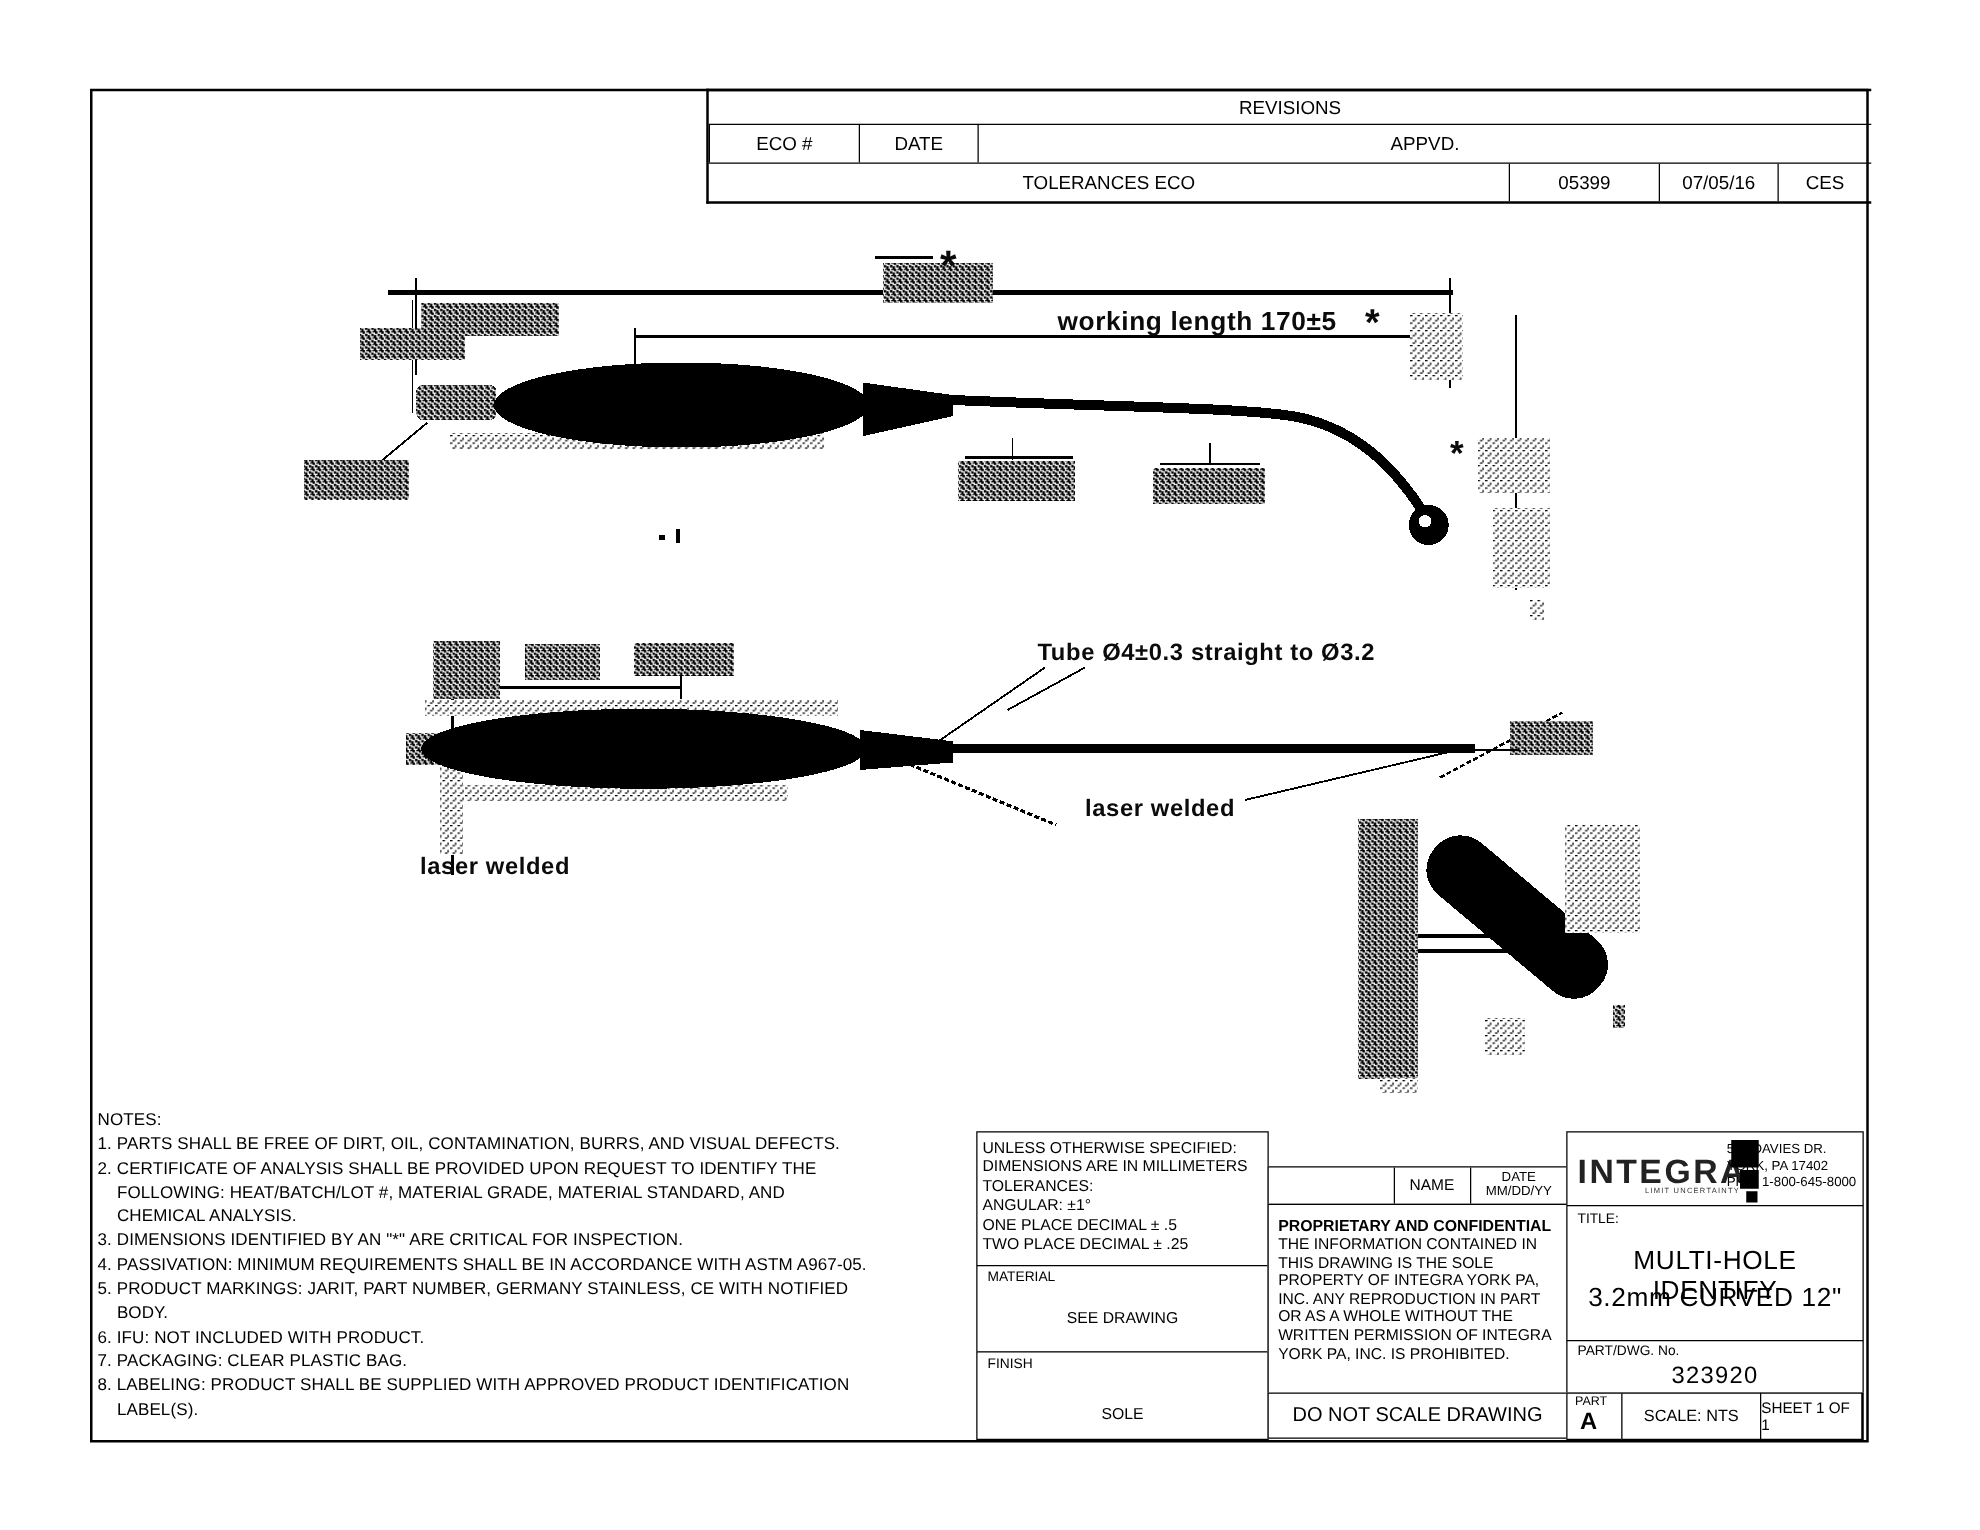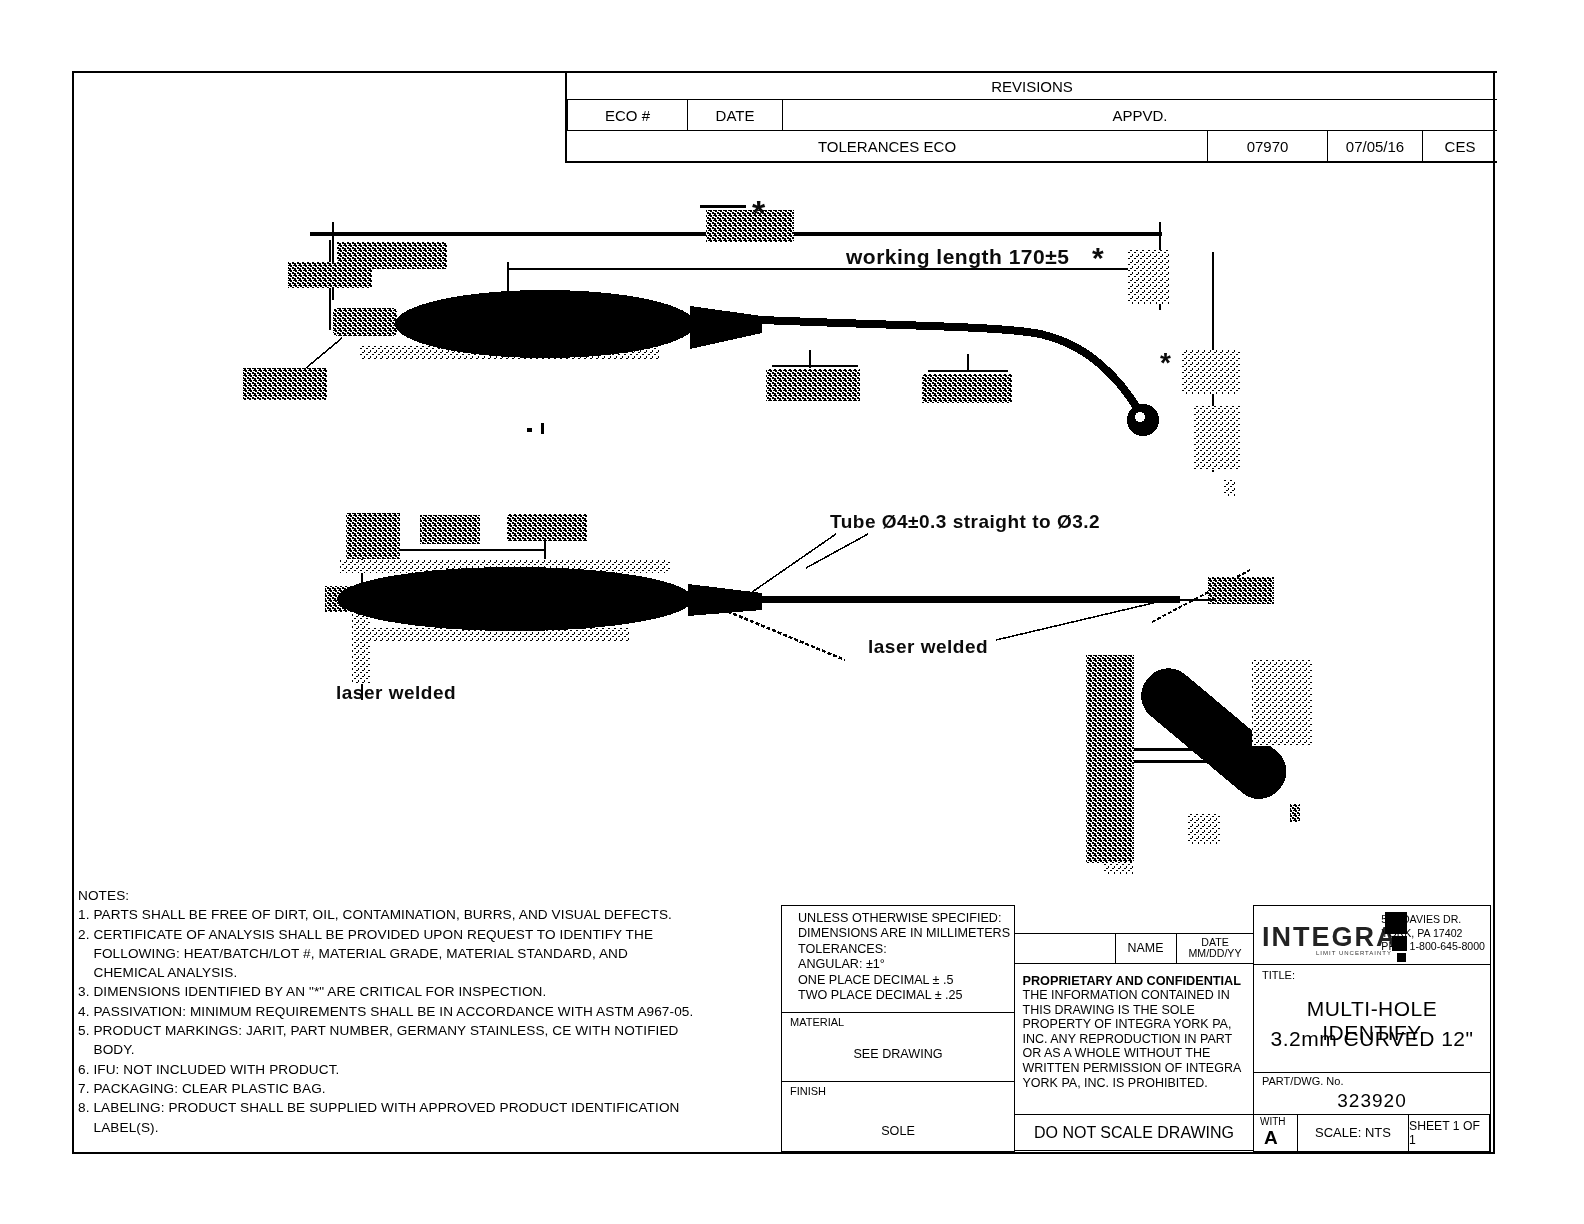--- a/index.html
+++ b/index.html
@@ -15,21 +15,21 @@
   #revisions .c-desc{width:640px;}
   #revisions .c-eco{width:120px;border-left:1.5px solid #000;}
   #revisions .c-date{width:95px;border-left:1.5px solid #000;}
   #revisions .c-appvd{flex:1;border-left:1.5px solid #000;}
   .h26{height:26px;} .h30{height:30px;}
   
   #notes{left:78px;top:886px;width:695px;font-size:13.6px;line-height:19.3px;white-space:pre;letter-spacing:.1px;}
   
   .tb{box-sizing:border-box;border:1.5px solid #000;background:#fff;}
   .tb .lbl{font-size:11px;}
-  #tol-box{left:781px;top:905px;width:234px;height:108px;padding:5px 0 0 16px;font-size:12.6px;line-height:15.4px;white-space:pre;}
+  #tol-box{left:781px;top:905px;width:234px;height:108px;padding:5px 0 0 4px;font-size:12.6px;line-height:15.4px;white-space:pre;}
   #mat-box{left:781px;top:1012px;width:234px;height:70px;padding:3px 0 0 8px;}
   #fin-box{left:781px;top:1080.5px;width:234px;height:71px;padding:3px 0 0 8px;}
   .center-val{position:absolute;left:0;right:0;text-align:center;font-size:12.6px;}
   #nd-table{left:1013.5px;top:905px;width:241px;height:59px;font-size:12.4px;margin-top:28px;}
   #nd-table .row{display:flex;height:50%;box-sizing:border-box;}
   #nd-table .row+.row{border-top:1.5px solid #000;}
   #nd-table .c1{width:100px;display:flex;align-items:center;padding-left:8px;box-sizing:border-box;}
   #nd-table .c2{width:60px;border-left:1.5px solid #000;display:flex;align-items:center;justify-content:center;}
   #nd-table .c3{flex:1;border-left:1.5px solid #000;display:flex;flex-direction:column;align-items:center;justify-content:center;font-size:10.6px;line-height:11.5px;}
   #nd-table .c3.single{font-size:12.4px;}
@@ -176,21 +176,21 @@
   <div class="rrow h26">
     <div class="cell" style="width:100%">REVISIONS</div>
   </div>
   <div class="rrow h30">
     <div class="cell c-eco">ECO #</div>
     <div class="cell c-date">DATE</div>
     <div class="cell c-appvd">APPVD.</div>
   </div>
   <div class="rrow h30">
     <div class="cell c-desc">TOLERANCES ECO</div>
-    <div class="cell c-eco">07970</div>
+    <div class="cell c-eco">05399</div>
     <div class="cell c-date">07/05/16</div>
     <div class="cell c-appvd">CES</div>
   </div>
 </div>
 
 <div id="notes" class="abs">NOTES:
 1. PARTS SHALL BE FREE OF DIRT, OIL, CONTAMINATION, BURRS, AND VISUAL DEFECTS.
 2. CERTIFICATE OF ANALYSIS SHALL BE PROVIDED UPON REQUEST TO IDENTIFY THE
     FOLLOWING: HEAT/BATCH/LOT #, MATERIAL GRADE, MATERIAL STANDARD, AND
     CHEMICAL ANALYSIS.
@@ -259,17 +259,17 @@
   <div id="title-line1">MULTI-HOLE IDENTIFY</div>
   <div id="title-line2">3.2mm CURVED 12"</div>
 </div>
 
 <div id="part-box" class="abs tb">
   <div class="lbl">PART/DWG. No.</div>
   <div id="part-num">323920</div>
 </div>
 
 <div id="size-box" class="abs tb">
-  <div class="lbl" style="font-size:10px">WITH</div>
+  <div class="lbl" style="font-size:10px">PART</div>
   <div id="size-val">A</div>
 </div>
 <div id="scale-box" class="abs tb">SCALE: NTS</div>
 <div id="sheet-box" class="abs tb">SHEET 1 OF 1</div>
 
 </body></html>

